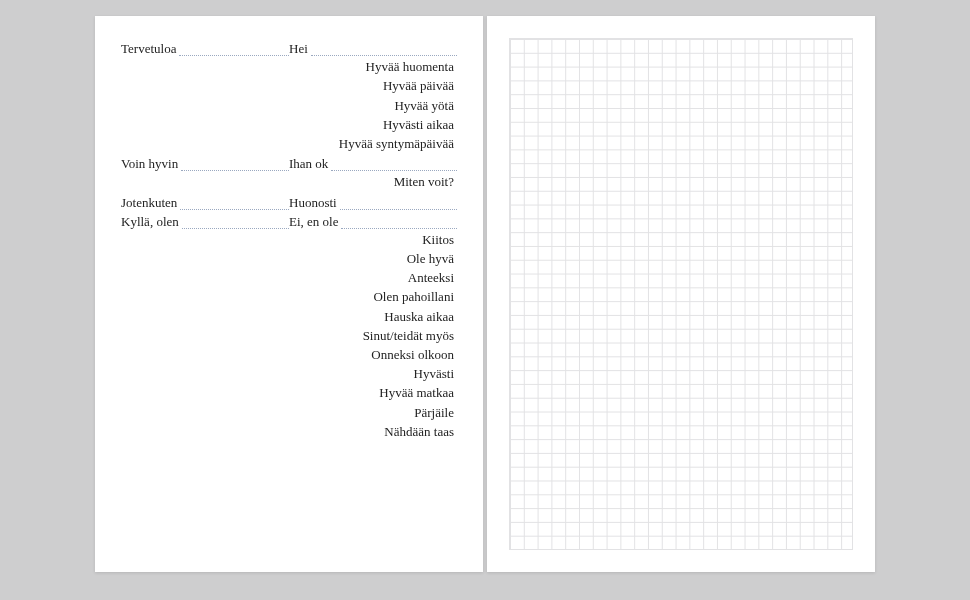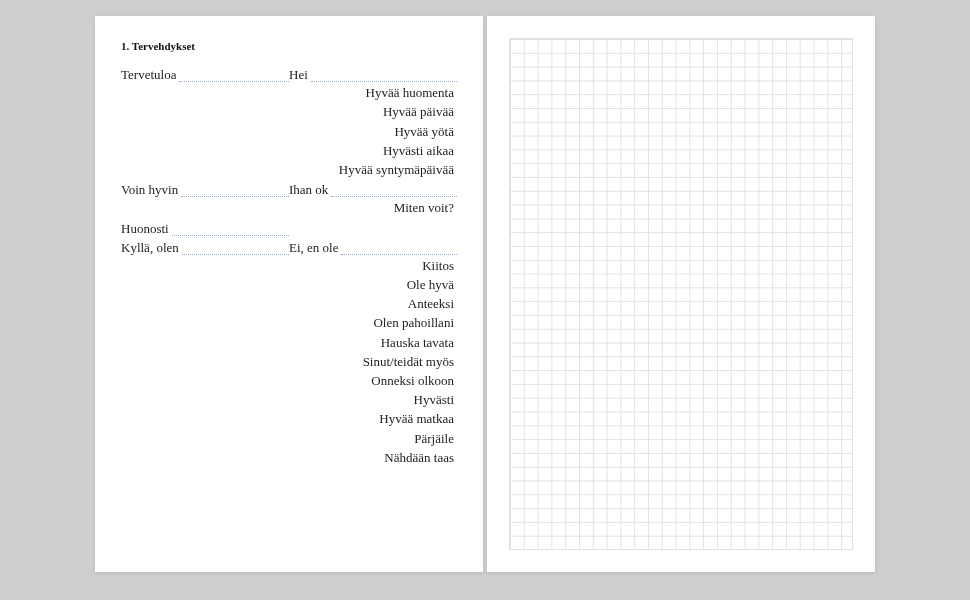--- a/index.html
+++ b/index.html
@@ -75,21 +75,20 @@
       linear-gradient(to bottom, #e2e2e4 1px, transparent 1px);
     background-size: 13.8px 13.8px;
     border: 1px solid #e2e2e4;
   }
 </style>
 </head>
 <body>
 
 <div class="spread">
   <div class="page page-left">
-    <div class="heading">1. Tervehdykset</div>
     <div class="rows" id="rows">
         <div class="row">
           <div class="cell half">
             <span class="label">Tervetuloa</span>
             <span class="fill"></span>
           </div>
           <div class="cell half">
             <span class="label">Hei</span>
             <span class="fill"></span>
           </div>
@@ -135,20 +134,24 @@
           </div>
         </div>
         <div class="row">
           <div class="cell full">
             <span class="label">Miten voit?</span>
             <span class="fill"></span>
           </div>
         </div>
         <div class="row">
           <div class="cell half">
+            <span class="label">Jotenkuten</span>
+            <span class="fill"></span>
+          </div>
+          <div class="cell half">
             <span class="label">Huonosti</span>
             <span class="fill"></span>
           </div>
         </div>
         <div class="row">
           <div class="cell half">
             <span class="label">Kyllä, olen</span>
             <span class="fill"></span>
           </div>
           <div class="cell half">
@@ -175,21 +178,21 @@
           </div>
         </div>
         <div class="row">
           <div class="cell full">
             <span class="label">Olen pahoillani</span>
             <span class="fill"></span>
           </div>
         </div>
         <div class="row">
           <div class="cell full">
-            <span class="label">Hauska tavata</span>
+            <span class="label">Hauska aikaa</span>
             <span class="fill"></span>
           </div>
         </div>
         <div class="row">
           <div class="cell full">
             <span class="label">Sinut/teidät myös</span>
             <span class="fill"></span>
           </div>
         </div>
         <div class="row">

